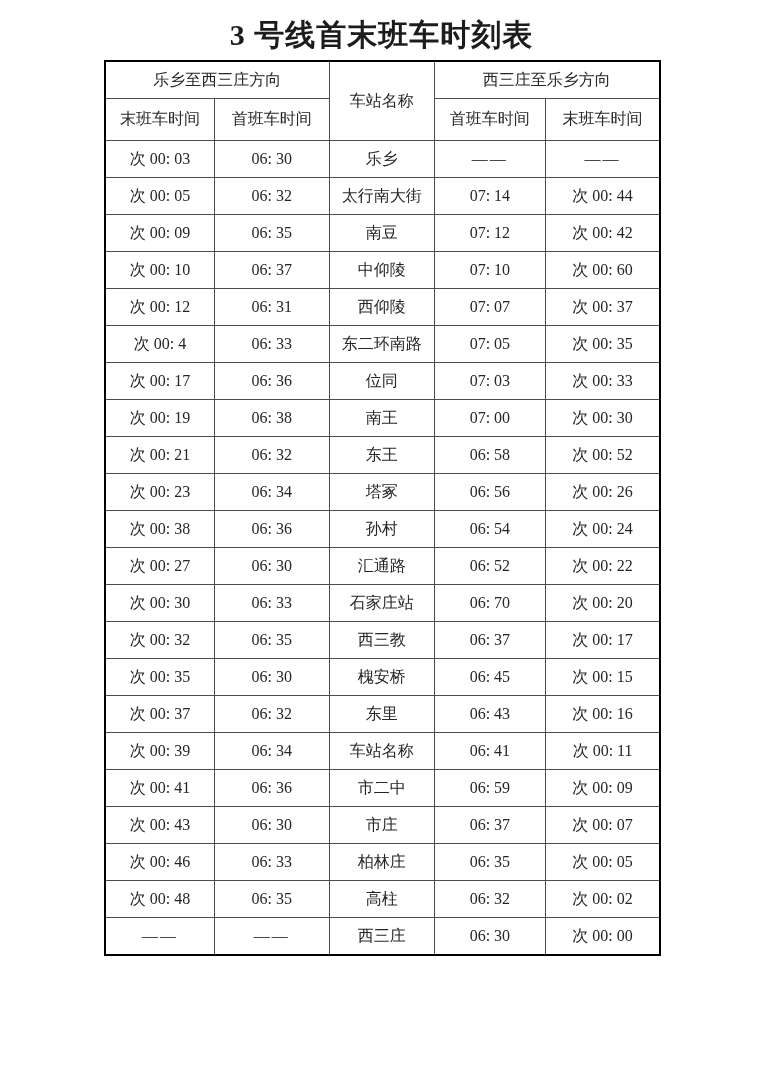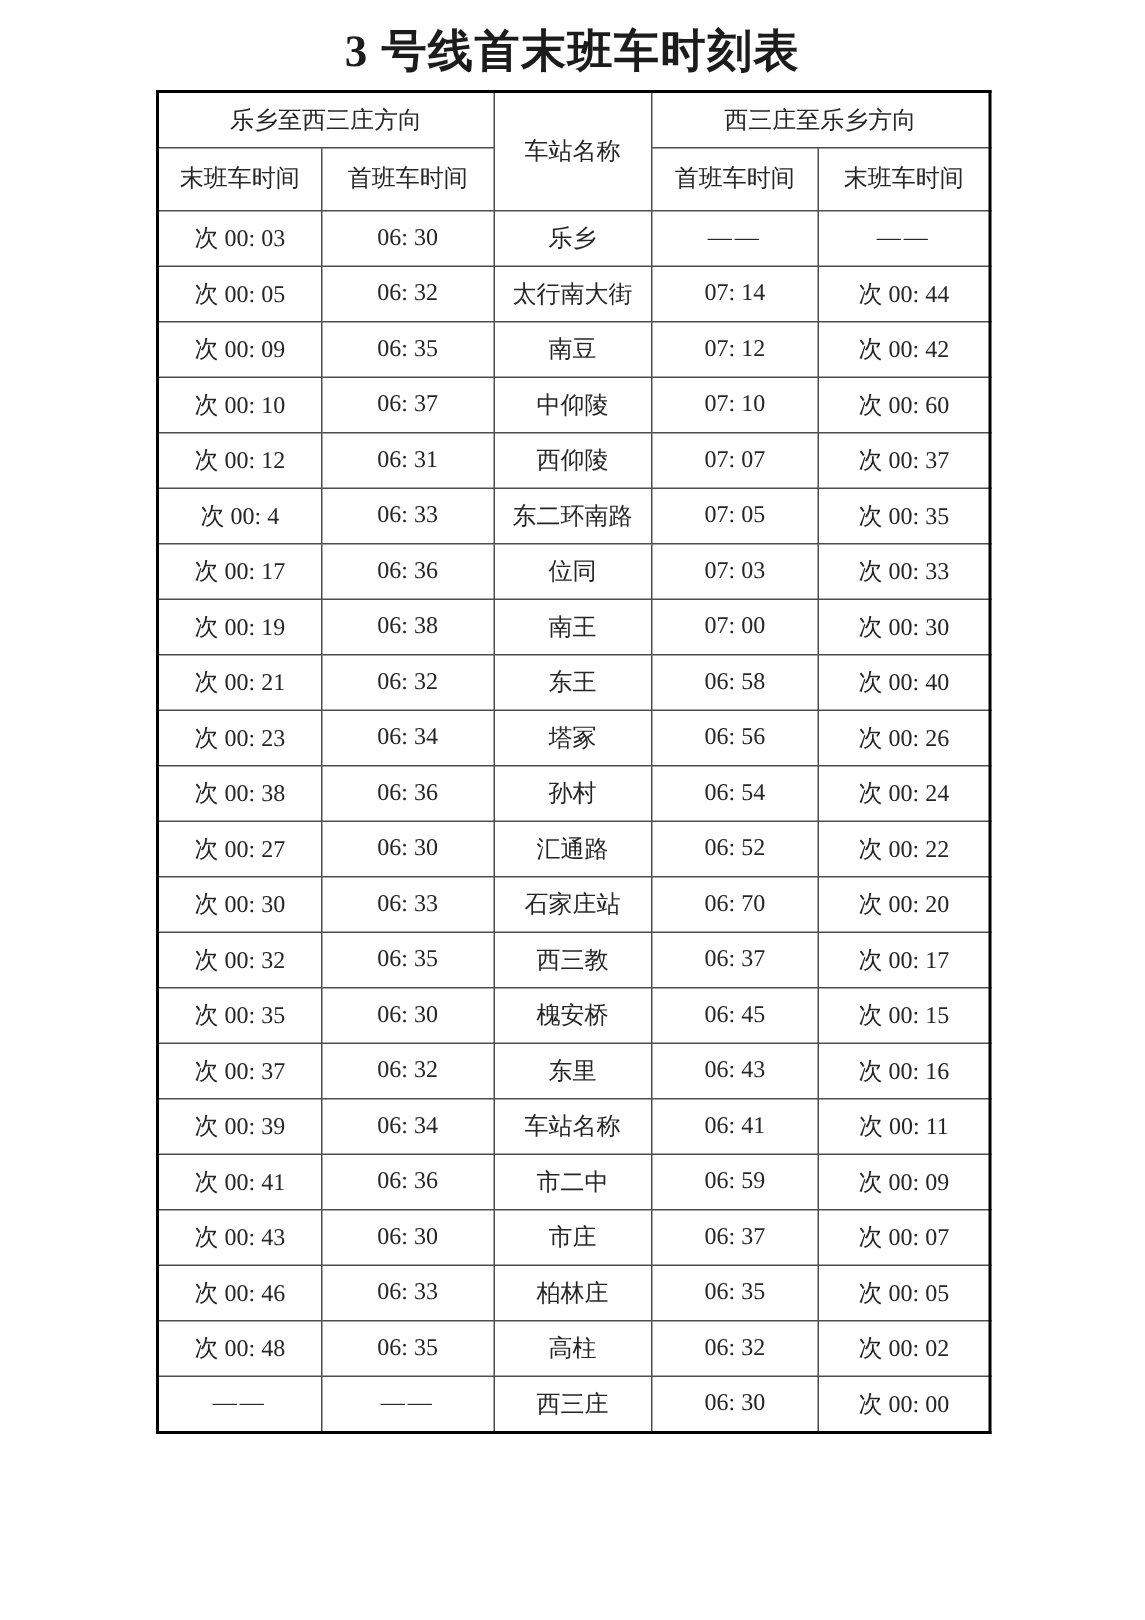--- a/index.html
+++ b/index.html
@@ -134,21 +134,21 @@
           <td>06: 38</td>
           <td class="station-cell">南王</td>
           <td>07: 00</td>
           <td>次 00: 30</td>
         </tr>
         <tr>
           <td>次 00: 21</td>
           <td>06: 32</td>
           <td class="station-cell">东王</td>
           <td>06: 58</td>
-          <td>次 00: 40</td>
+          <td>次 00: 52</td>
         </tr>
         <tr>
           <td>次 00: 23</td>
           <td>06: 34</td>
           <td class="station-cell">塔冢</td>
           <td>06: 56</td>
           <td>次 00: 26</td>
         </tr>
         <tr>
           <td>次 00: 38</td>

